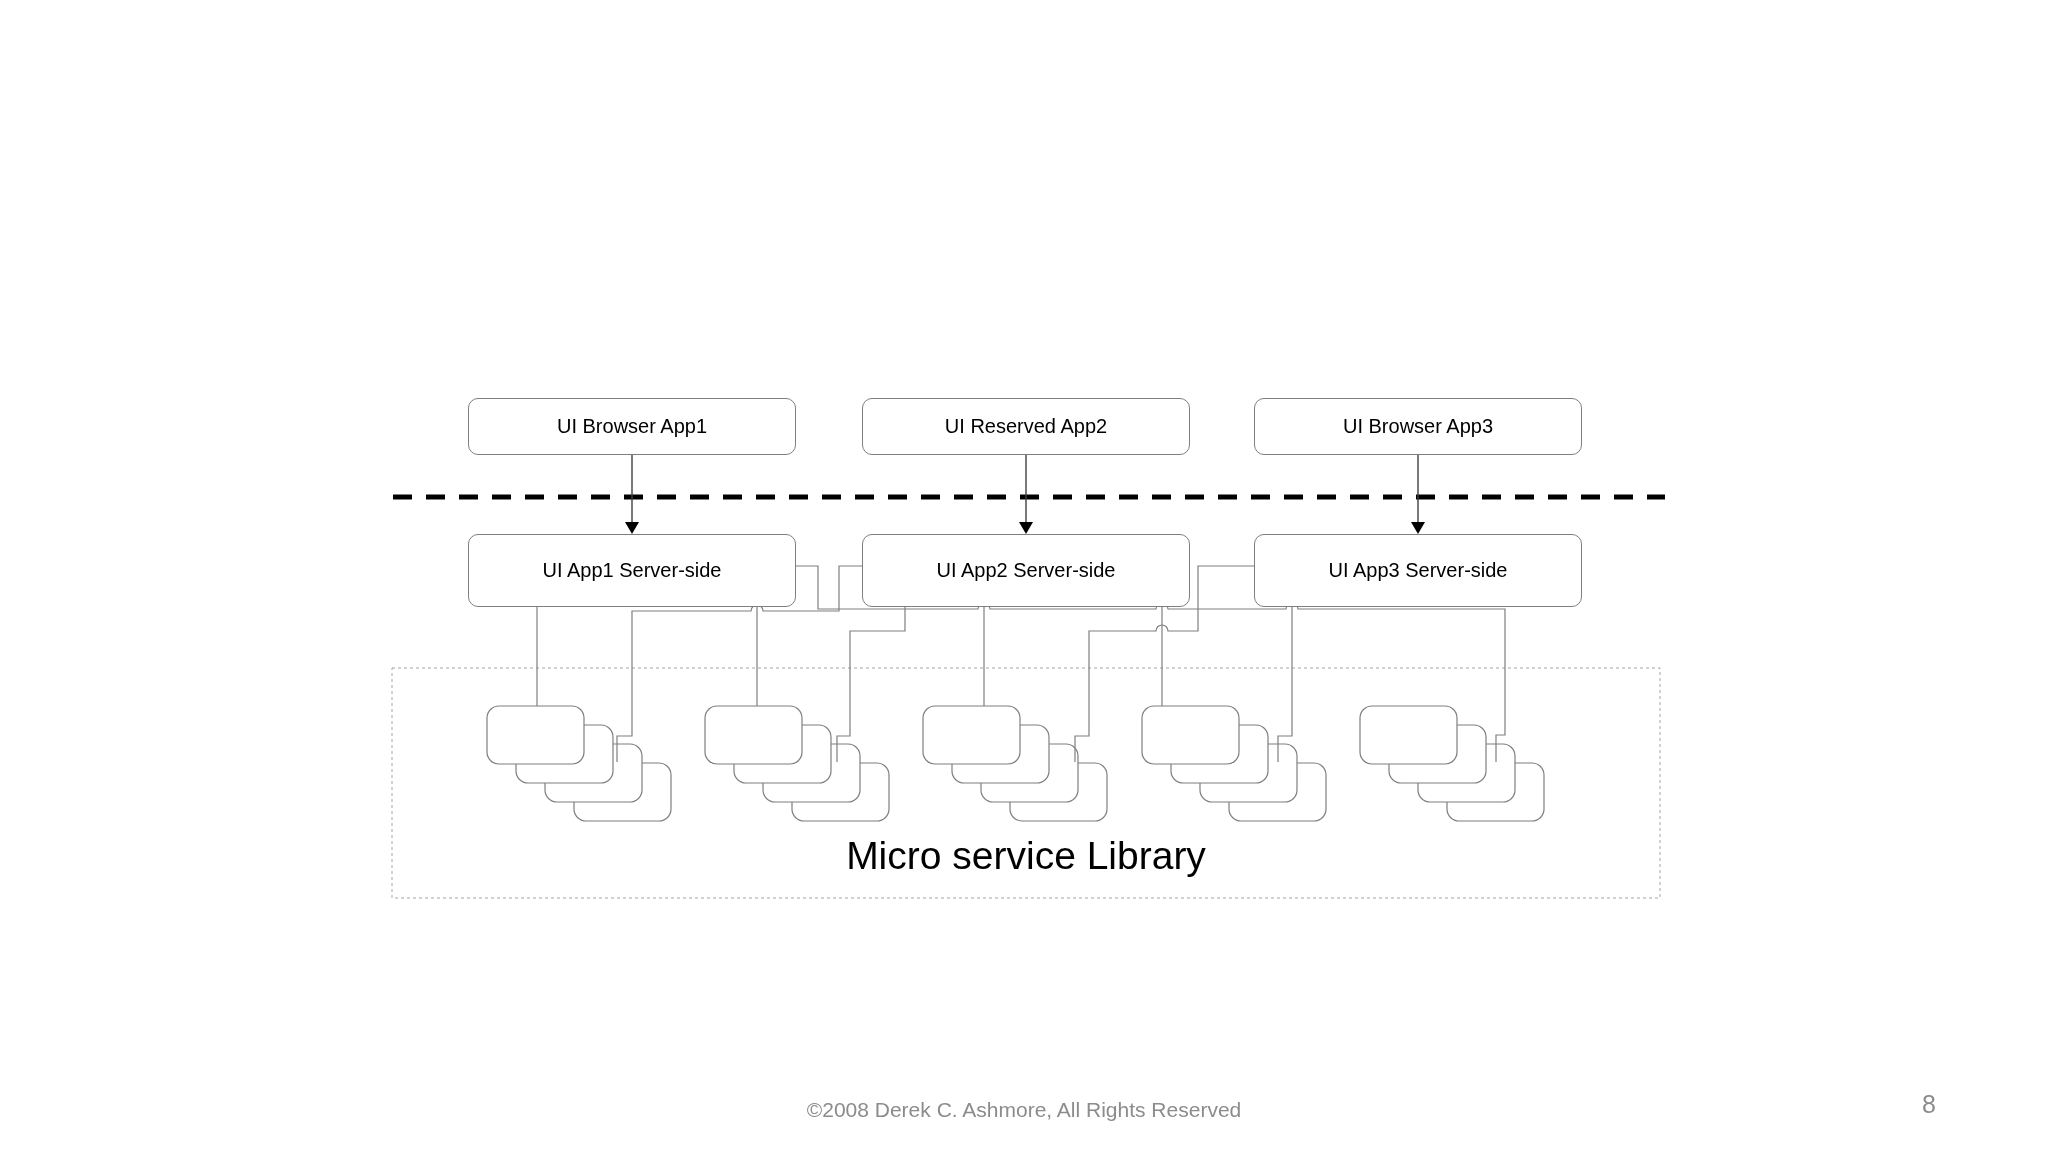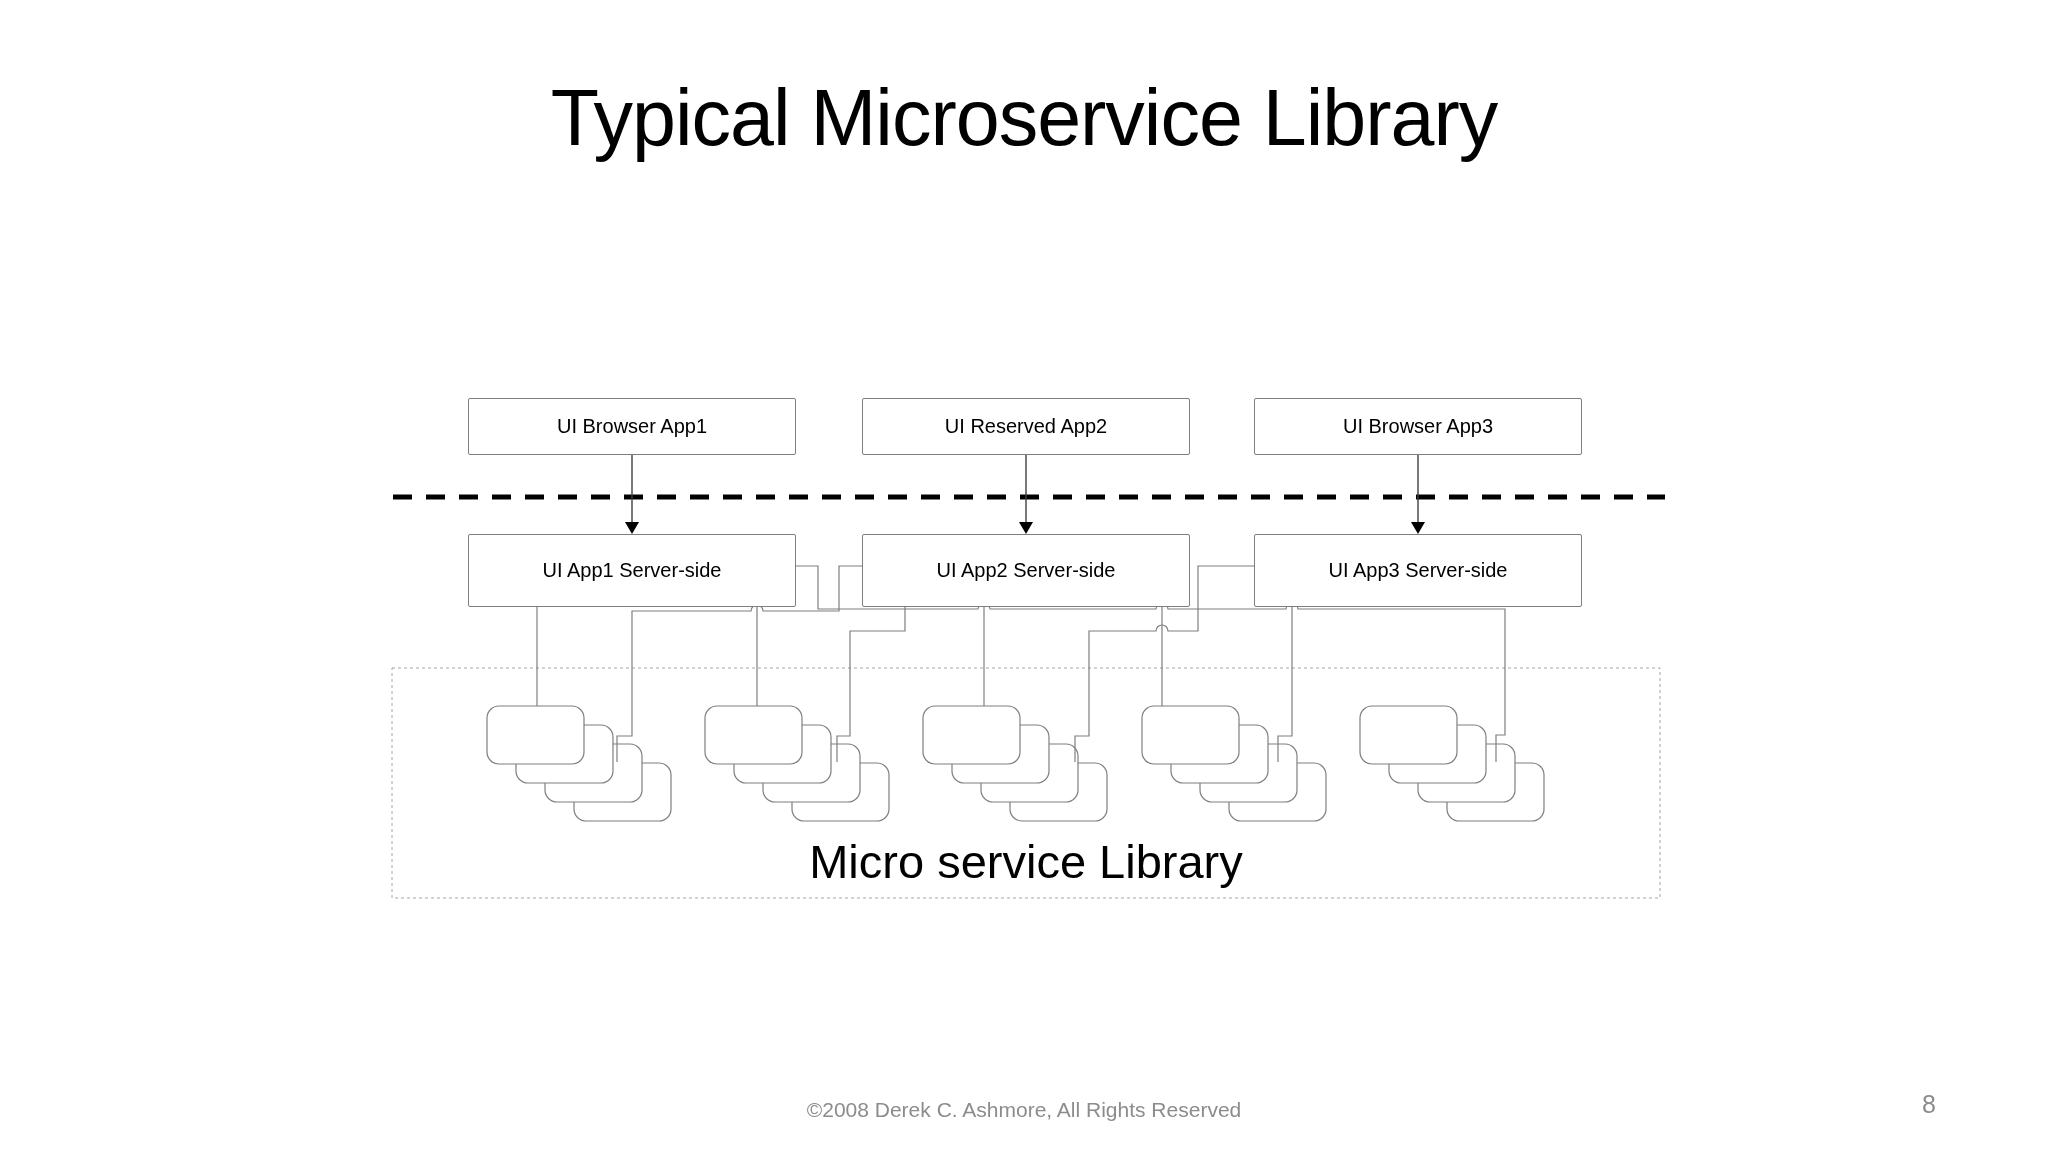--- a/index.html
+++ b/index.html
@@ -20,50 +20,49 @@
   }
   .diagram{position:absolute;top:0;left:0;width:2048px;height:1152px;}
   .libbox{fill:none;stroke:var(--container-border);stroke-width:1;stroke-dasharray:3 3;}
   .svc{fill:#ffffff;stroke:var(--box-border);stroke-width:1.2;}
   .conn{fill:none;stroke:var(--connector);stroke-width:1.2;}
   .firewall{stroke:var(--firewall-line);stroke-width:5;stroke-dasharray:19 14;}
   .shaft{stroke:#3f3f3f;stroke-width:1.4;}
   .ahead{fill:#000;}
   .node{
     position:absolute;box-sizing:border-box;width:328px;
-    background:#fff;border:1.2px solid var(--box-border);border-radius:2px;
+    background:#fff;border:1.2px solid var(--box-border);border-radius:10px;
     display:flex;align-items:center;justify-content:center;
     font-size:20px;color:#000;
   }
   .row-browser{top:398px;height:57px;}
   .row-server{top:534px;height:73px;}
   .col1{left:468px;} .col2{left:862px;} .col3{left:1254px;}
   .firewall-label{
     position:absolute;top:497px;left:50%;transform:translate(-50%,-50%);
     background:#fff;padding:0 12px;font-size:21px;white-space:nowrap;color:#000;
   }
   .library-label{
     position:absolute;top:834px;left:392px;width:1268px;
-    text-align:center;font-size:47px;color:#000;
+    text-align:center;font-size:39px;color:#000;
   }
   .footer{
     position:absolute;top:1098px;left:0;width:100%;text-align:center;
     font-size:21px;color:var(--muted-text);
   }
   .page-number{
     position:absolute;top:1090px;right:112px;
     font-size:25px;color:var(--muted-text);
   }
 </style>
 </head>
 <body>
 
 <div class="slide">
 
-  <h1 class="title">Typical Microservice Library</h1>
 
   <svg class="diagram" viewBox="0 0 2048 1152">
     <defs>
       <g id="cluster">
         <rect class="svc" x="574" y="763" width="97" height="58" rx="12"></rect>
         <rect class="svc" x="545" y="744" width="97" height="58" rx="12"></rect>
         <rect class="svc" x="516" y="725" width="97" height="58" rx="12"></rect>
         <rect class="svc" x="487" y="706" width="97" height="58" rx="12"></rect>
       </g>
     </defs>

